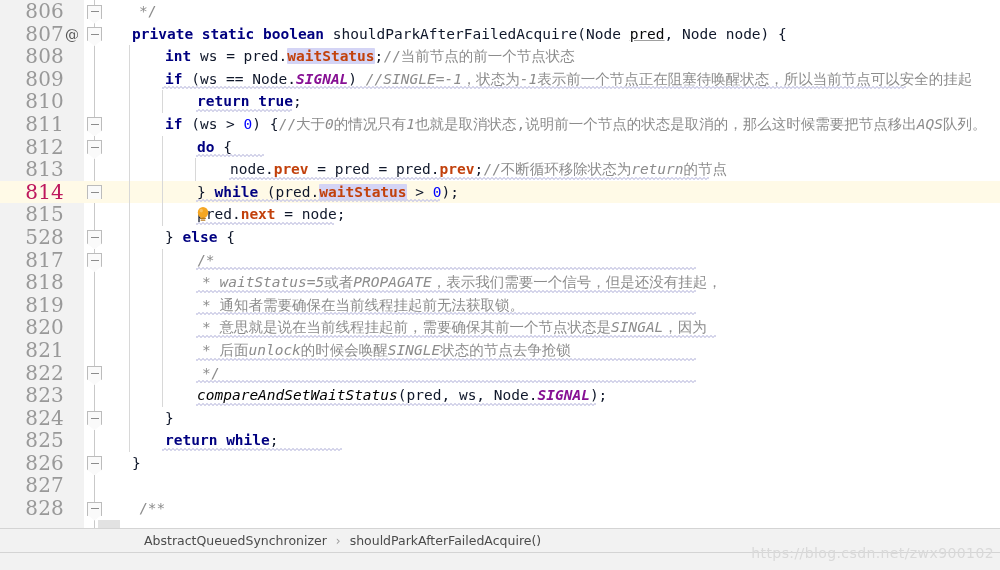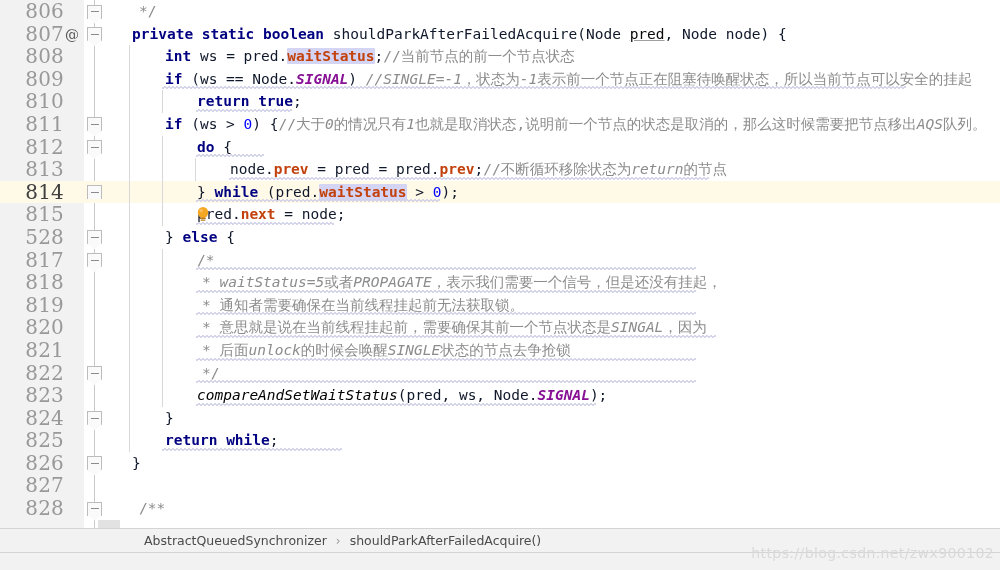--- a/index.html
+++ b/index.html
@@ -63,21 +63,21 @@
   .line {
     position: relative;
     height: 22.6px;
     line-height: 22.6px;
     white-space: pre;
     font-size: 14.5px;
   }
   .line.current {
     background: #fffae7;
   }
-  .line.current .lnum { color: #404040; }
+  .line.current .lnum { color: #be185d; }
 
   
   .lnum {
     position: absolute;
     left: 0;
     top: 0;
     width: 64px;
     text-align: right;
     color: #999999;
     font-family: "DejaVu Serif", "Liberation Serif", serif;

